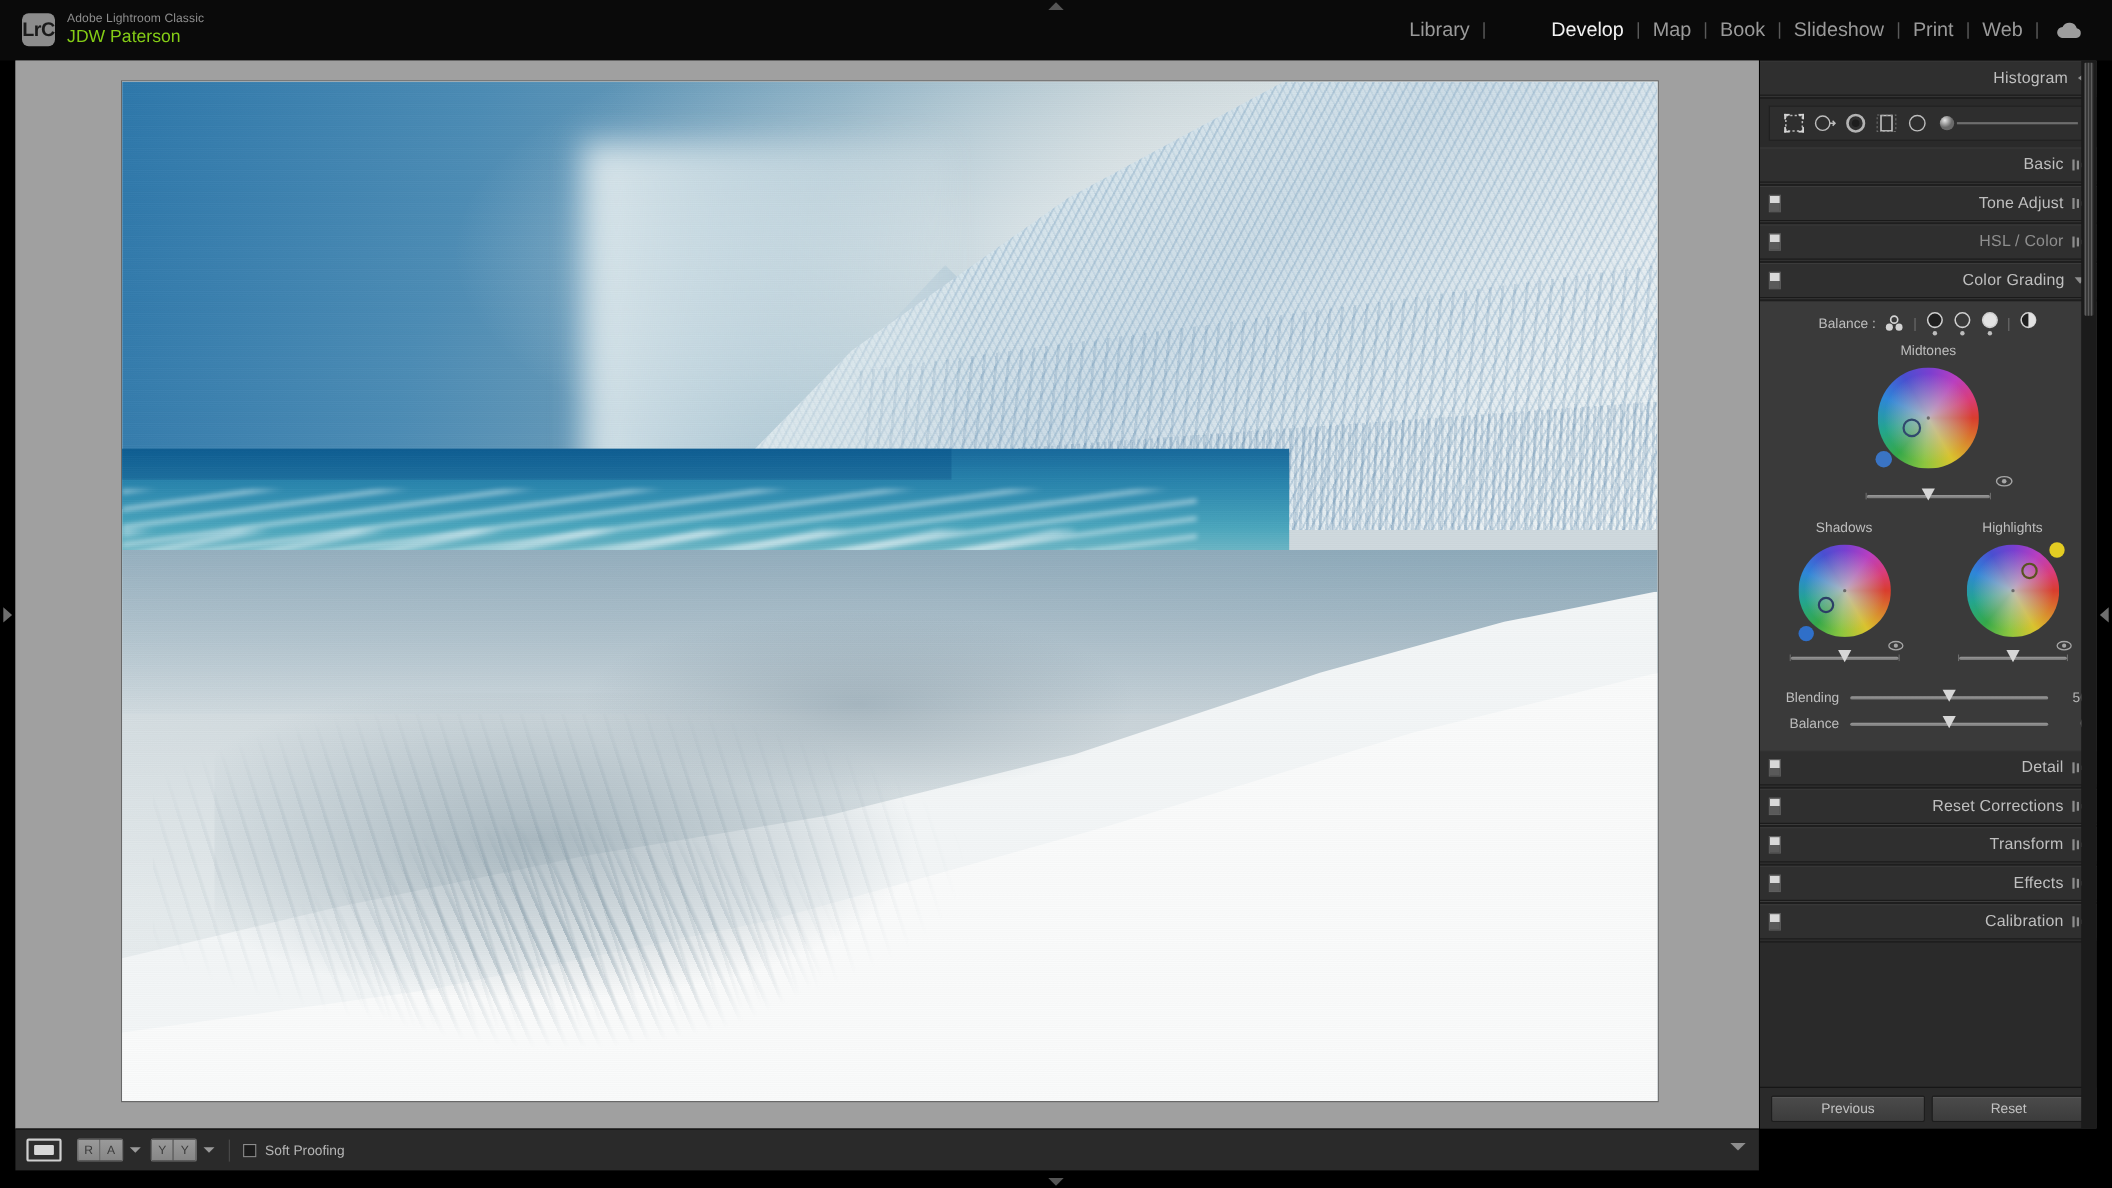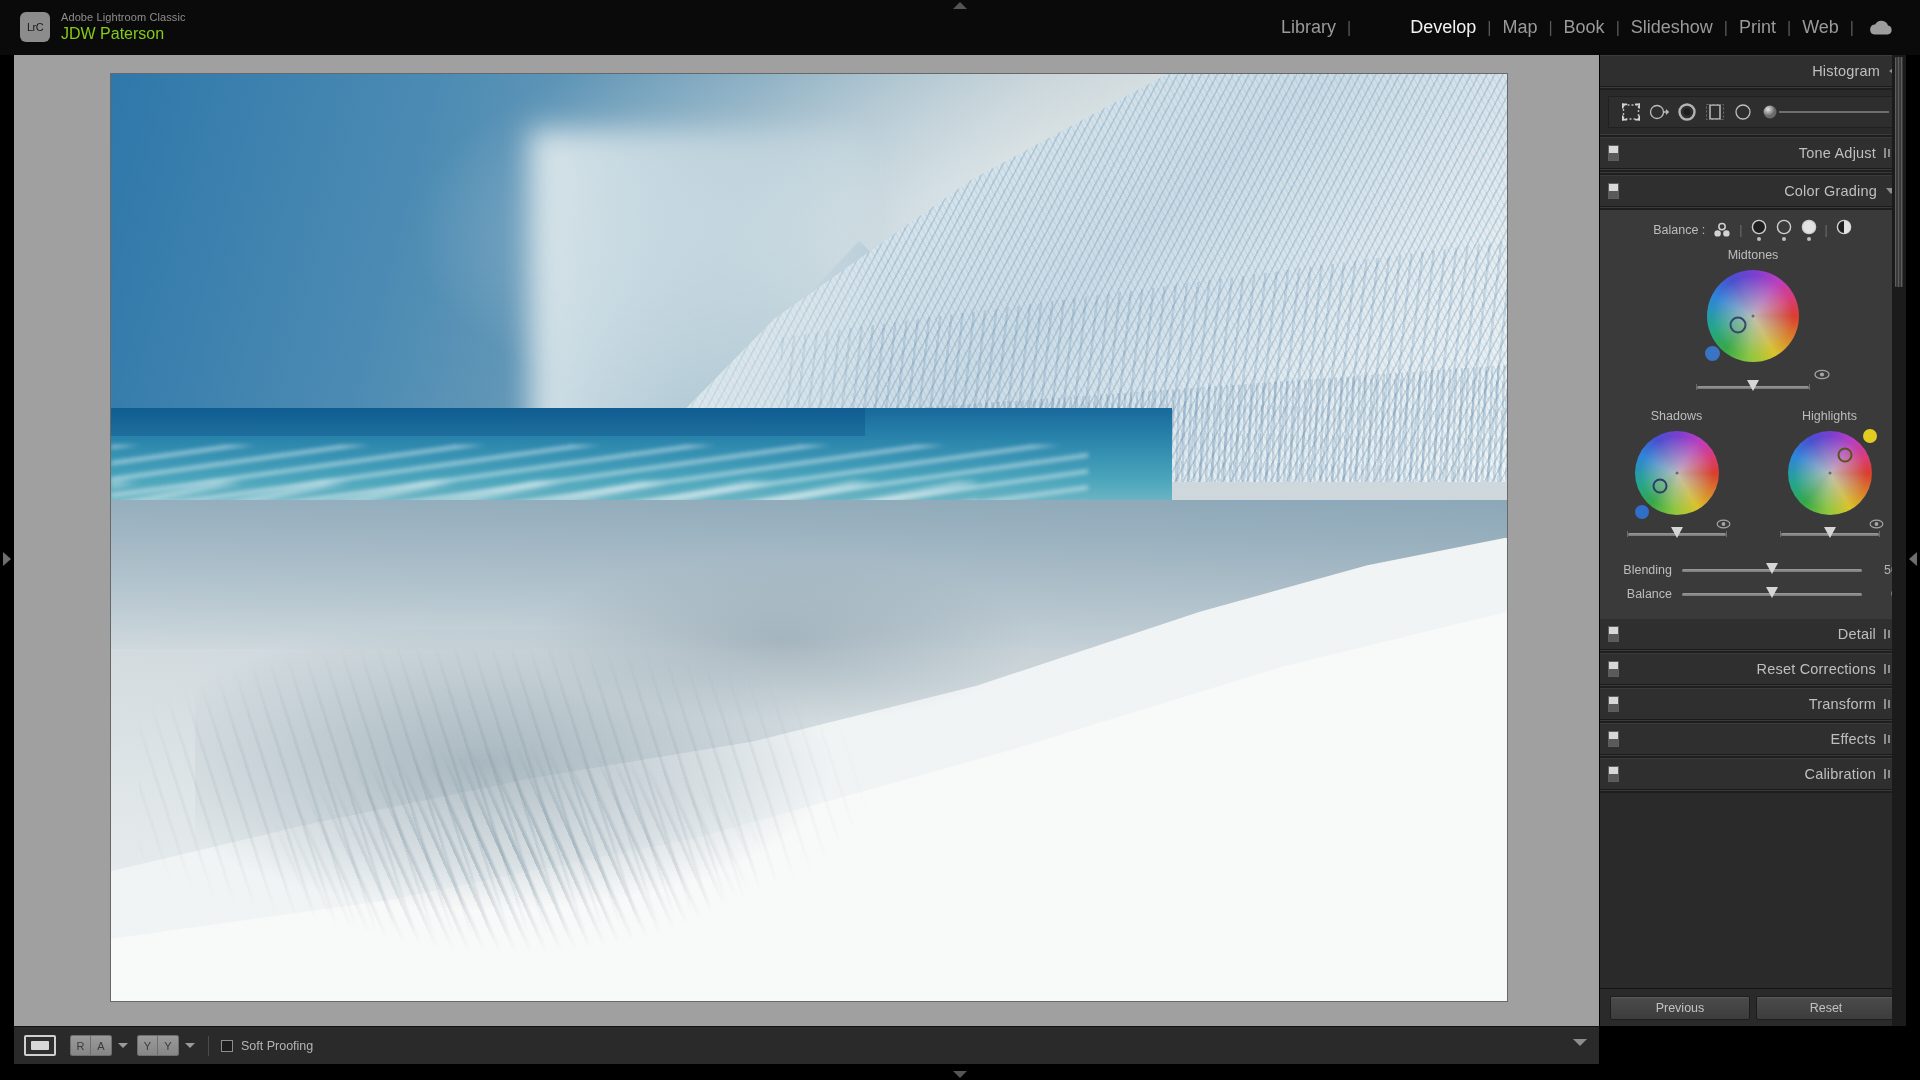--- a/index.html
+++ b/index.html
@@ -18,21 +18,21 @@
     background: #0a0a0a;
   }
   .top-handle {
     position: absolute; left: 50%; top: 2px; transform: translateX(-50%);
     width: 0; height: 0; border-left: 7px solid transparent;
     border-right: 7px solid transparent; border-bottom: 7px solid #555;
   }
   .identity { position: absolute; left: 20px; top: 11px; display: flex; align-items: center; }
   .lrc-logo {
     width: 30px; height: 30px; border-radius: 6px; background: #8c8c8c;
-    color: #1a1a1a; font-size: 11px; font-weight: normal; letter-spacing: -0.5px;
+    color: #1a1a1a; font-size: 18px; font-weight: bold; letter-spacing: -0.5px;
     display: flex; align-items: center; justify-content: center;
     font-family: "Liberation Sans", sans-serif;
   }
   .identity-text { margin-left: 11px; line-height: 1.15; }
   .id-app { font-size: 11px; color: #8e8e8e; letter-spacing: 0.1px; }
   .id-name { font-size: 16px; color: #84cc16; margin-top: 1px; }
 
   .modules {
     position: absolute; right: 26px; top: 17px;
     display: flex; align-items: center; font-size: 18px; color: #9a9a9a;
@@ -485,27 +485,36 @@
                 <stop offset="100%" stop-color="#6a6a6a"></stop>
           </radialGradient>
             </defs>
           <circle cx="9" cy="9" r="6.5" fill="url(#bg1)"></circle>
         </svg>
         <div class="track"></div>
       </div>
     </div>
 
     <div id="sections-top">
+        <div class="panel-row">
+          <span class="ptitle">Basic</span>
+          <span class="tri arrows"></span>
+        </div>
         <div class="divider-line"></div>
         <div class="panel-row">
           <i class="switch"></i>
           <span class="ptitle">Tone Adjust</span>
           <span class="tri arrows"></span>
         </div>
         <div class="divider-line"></div>
+        <div class="panel-row">
+          <i class="switch"></i>
+          <span class="ptitle dim">HSL / Color</span>
+          <span class="tri arrows"></span>
+        </div>
         <div class="divider-line"></div>
         <div class="panel-row">
           <i class="switch"></i>
           <span class="ptitle">Color Grading</span>
           <span class="tri down"></span>
         </div>
         <div class="divider-line"></div>
       </div>
 
     <div class="cg-body">

